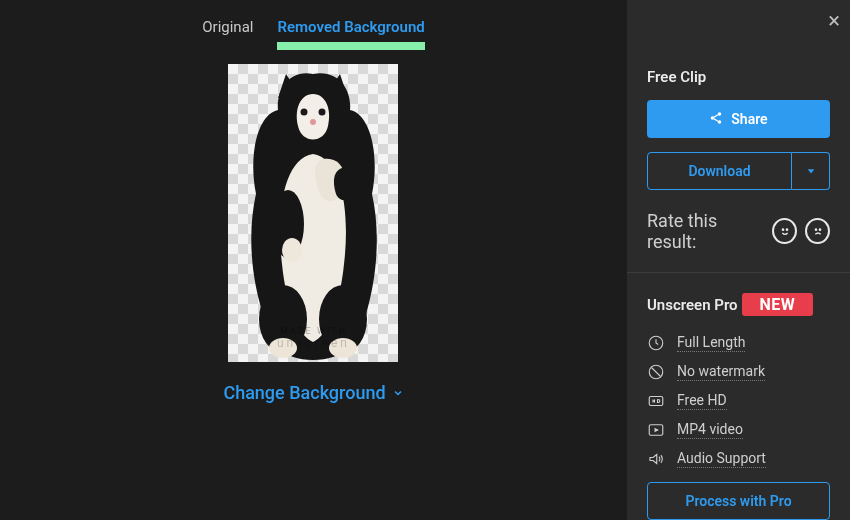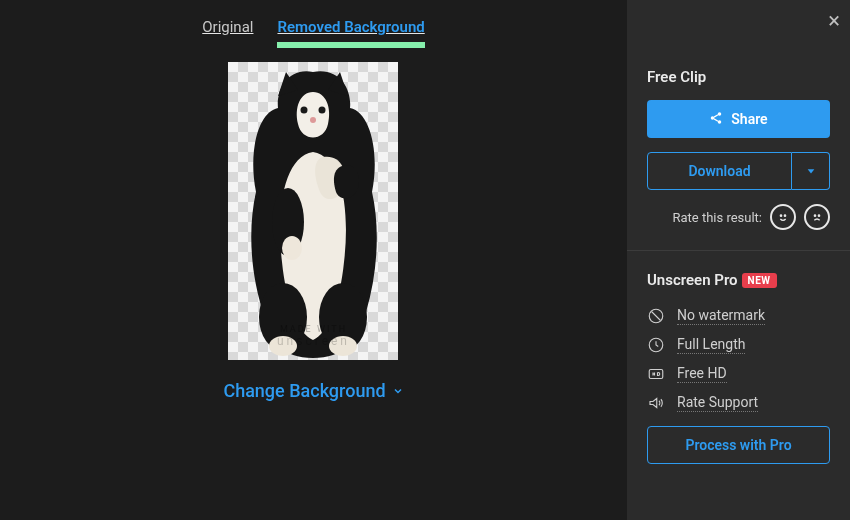--- a/index.html
+++ b/index.html
@@ -7,23 +7,23 @@
     width: 850px;
     height: 520px;
     background: #1c1c1c;
     font-family: -apple-system, BlinkMacSystemFont, "Segoe UI", Roboto, sans-serif;
     color: #e5e5e5;
     display: flex;
     overflow: hidden;
     font-size: 14px;
   }
   .main { flex: 1; display: flex; flex-direction: column; align-items: center; padding-top: 18px; }
-  .tabs { display: flex; gap: 24px; text-decoration: underline; }
+  .tabs { display: flex; gap: 24px; }
   .tab { color: #c9c9c9; font-size: 15px; padding-bottom: 6px; cursor: pointer; }
-  .tab.active { color: #2e9bf0; font-weight: 600; border-bottom: 6px solid #86efac; }
+  .tab.active { color: #2e9bf0; font-weight: 600; border-bottom: 8px solid #86efac; }
   .preview-wrap { margin-top: 14px; display: flex; flex-direction: column; align-items: center; }
   .preview {
     width: 170px;
     height: 298px;
     background: #a21caf;
     position: relative;
     overflow: hidden;
   }
   .checker {
     position: absolute; inset:0;
@@ -60,25 +60,25 @@
   .title { color:#eaeaea; font-size:15px; font-weight:600; }
   .btn {
     height:38px; border-radius:4px; display:flex; align-items:center; justify-content:center;
     font-size:14px; font-weight:600; cursor:pointer; gap:8px;
   }
   .btn-primary { background:#2e9bf0; color:#fff; }
   .dl-row { display:flex; gap:0; }
   .btn-outline { background:transparent; color:#2e9bf0; border:1px solid #2e9bf0; }
   .dl-main { flex:1; border-top-right-radius:0; border-bottom-right-radius:0; }
   .dl-caret { width:38px; height:38px; border:1px solid #2e9bf0; border-left:none; border-top-right-radius:4px; border-bottom-right-radius:4px; display:flex; align-items:center; justify-content:center; color:#2e9bf0; cursor:pointer; }
-  .rate-row { display:flex; align-items:center; justify-content:flex-end; gap:8px; color:#d0d0d0; font-size:13px;}
+  .rate-row { display:flex; align-items:center; justify-content:flex-end; gap:8px; margin-top:6px; color:#d0d0d0; font-size:18px;}
   .face { width:26px; height:26px; border:2px solid #e7e7e7; border-radius:50%; display:flex; align-items:center; justify-content:center; cursor:pointer;}
   .face svg { width:16px; height:16px; stroke:#e7e7e7; fill:none; stroke-width:2; }
   .pro-header { display:flex; align-items:center; gap:4px; }
-  .new-badge { background:#e83e4c; color:#fff; font-size:10px; font-weight:700; padding:2px 6px; border-radius:3px; letter-spacing:0.5px;}
+  .new-badge { background:#e83e4c; color:#fff; font-size:16px; font-weight:700; padding:2px 18px; border-radius:3px; letter-spacing:0.5px;}
   .features { display:flex; flex-direction:column; gap:11px; margin-top:4px;}
   .feat { display:flex; align-items:center; gap:12px; color:#cfcfcf; font-size:14px;}
   .feat span.txt { border-bottom:1px dotted #777; padding-bottom:1px;}
   .feat .ico { width:18px; height:18px; display:flex; align-items:center; justify-content:center; color:#cfcfcf;}
   .feat .ico svg { width:18px; height:18px; stroke:#cfcfcf; fill:none; stroke-width:1.5;}
   .process-btn { }
 </style>
 </head>
 <body>
 
@@ -196,51 +196,60 @@
   <div class="panel">
     <div class="pro-header">
       <span class="title">Unscreen Pro</span>
       <span class="new-badge">NEW</span>
     </div>
     <div class="features">
       <div class="feat">
         <span class="ico">
             <svg viewBox="0 0 24 24">
               <circle cx="12" cy="12" r="9"></circle>
+              <path d="M12 7v5l3 2"></path>
+            </svg>
+          </span>
+        <span class="txt">Full Length</span>
+      </div>
+      <div class="feat">
+        <span class="ico">
+            <svg viewBox="0 0 24 24">
+              <circle cx="12" cy="12" r="9"></circle>
               <line x1="6" y1="6" x2="18" y2="18"></line>
             </svg>
           </span>
         <span class="txt">No watermark</span>
-      </div>
-      <div class="feat">
-        <span class="ico">
-            <svg viewBox="0 0 24 24">
-              <circle cx="12" cy="12" r="9"></circle>
-              <path d="M12 7v5l3 2"></path>
-            </svg>
-          </span>
-        <span class="txt">Full Length</span>
       </div>
       <div class="feat">
         <span class="ico">
             <svg viewBox="0 0 24 24">
               <rect x="3" y="6" width="18" height="12" rx="2"></rect>
               <path d="M8 10v4M8 12h2M10 10v4M14 10v4h1a2 2 0 0 0 0-4h-1"></path>
             </svg>
           </span>
         <span class="txt">Free HD</span>
+      </div>
+      <div class="feat">
+        <span class="ico">
+            <svg viewBox="0 0 24 24">
+              <rect x="3" y="5" width="18" height="14" rx="2"></rect>
+              <polygon points="10,9 16,12 10,15" fill="#cfcfcf" stroke="none"></polygon>
+            </svg>
+          </span>
+        <span class="txt">MP4 video</span>
       </div>
       <div class="feat">
         <span class="ico">
             <svg viewBox="0 0 24 24">
               <path d="M4 10v4h4l5 4V6l-5 4H4z"></path>
               <path d="M16 9c1.5 1.5 1.5 4.5 0 6"></path>
               <path d="M18.5 7c2.5 2.5 2.5 7.5 0 10"></path>
             </svg>
           </span>
-        <span class="txt">Rate Support</span>
+        <span class="txt">Audio Support</span>
       </div>
     </div>
     <div class="btn btn-outline process-btn">
       <span>Process with Pro</span>
     </div>
   </div>
 </div>
 
 </body></html>

